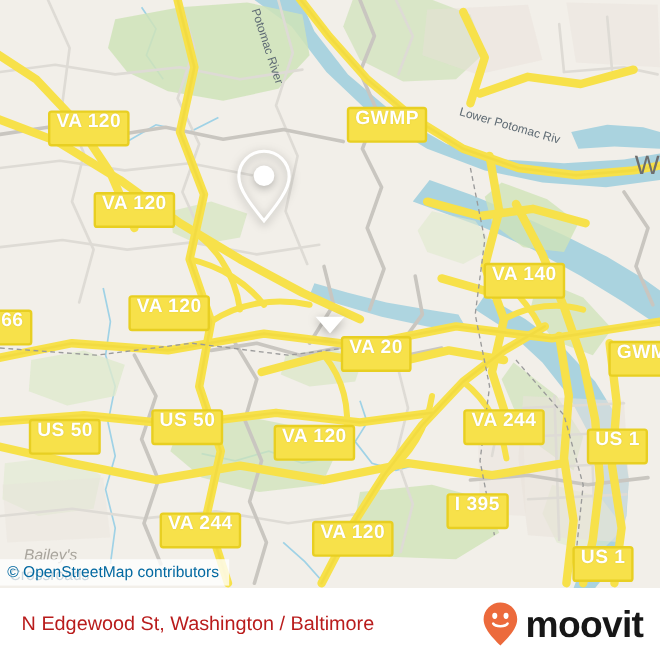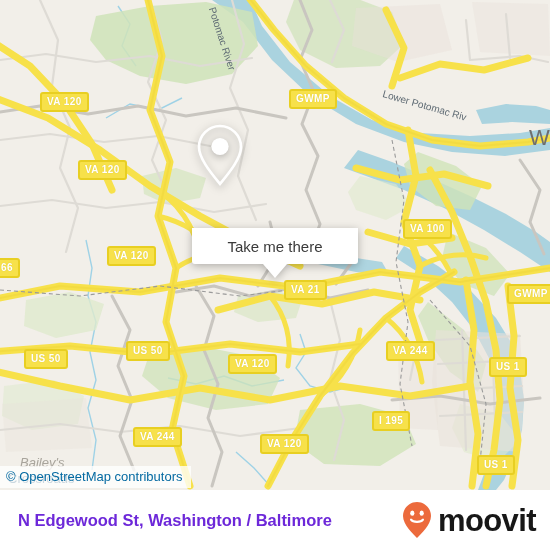--- a/index.html
+++ b/index.html
@@ -13,24 +13,24 @@
   
   #map{position:absolute;left:0;top:0;width:550px;height:490px;overflow:hidden;background:#f2efe9;}
   #map svg{position:absolute;left:0;top:0;}
 
   .shield{
     position:absolute;
     background:#f7e14a;
     border:2px solid #e8cf22;
     border-radius:3px;
     color:#ffffff;
-    font-size:10px;
+    font-size:16px;
     font-weight:bold;
     letter-spacing:.4px;
-    padding:1px 5px 2px 5px;
+    padding:1px 5px 12px 5px;
     line-height:13px;
     white-space:nowrap;
     text-shadow:0 0 1px rgba(150,130,0,.35);
     box-sizing:border-box;
   }
 
   .placelbl{
     position:absolute;
     color:#8d8d8d;
     font-size:13px;
@@ -81,21 +81,21 @@
   }
 
   
   #footer{
     position:absolute;left:0;top:490px;width:550px;height:60px;
     background:#ffffff;
     display:flex;align-items:center;justify-content:space-between;
     box-sizing:border-box;padding:0 14px 0 18px;
   }
   #footer-title{
-    color:#6d28d9;font-size:16.5px;line-height:20px;white-space:nowrap;font-weight:bold;
+    color:#b91c1c;font-size:16.5px;line-height:20px;white-space:nowrap;
   }
   #brand{display:flex;align-items:center;gap:6px;}
   #brand-word{
     color:#171717;font-size:31px;line-height:31px;font-weight:bold;
     letter-spacing:-0.6px;
   }
 </style>
 </head>
 <body>
 
@@ -253,44 +253,41 @@
     <div class="waterlbl" style="left:383px;top:88px;transform:rotate(16deg);transform-origin:left center;">Lower Potomac Riv</div>
     <div class="waterlbl" style="left:212px;top:2px;transform:rotate(72deg);transform-origin:left center;">Potomac River</div>
 
     <div class="placelbl" style="left:529px;top:130px;font-size:22px;color:#6e6e6e;">W</div>
     <div class="placelbl" style="left:20px;top:455px;color:#a8a49c;font-style:italic;">Bailey's</div>
     <div class="placelbl" style="left:8px;top:471px;color:#0c4a6e;">Crossroads</div>
 
     <div class="shield" style="left:40px;top:92px;">VA 120</div>
     <div class="shield" style="left:289px;top:89px;">GWMP</div>
     <div class="shield" style="left:78px;top:160px;">VA 120</div>
-    <div class="shield" style="left:403px;top:219px;">VA 100</div>
+    <div class="shield" style="left:403px;top:219px;">VA 140</div>
     <div class="shield" style="left:107px;top:246px;">VA 120</div>
     <div class="shield" style="left:507px;top:284px;">GWMP</div>
-    <div class="shield" style="left:284px;top:280px;">VA 21</div>
+    <div class="shield" style="left:284px;top:280px;">VA 20</div>
     <div class="shield" style="left:24px;top:349px;">US 50</div>
     <div class="shield" style="left:126px;top:341px;">US 50</div>
     <div class="shield" style="left:228px;top:354px;">VA 120</div>
     <div class="shield" style="left:386px;top:341px;">VA 244</div>
     <div class="shield" style="left:489px;top:357px;">US 1</div>
-    <div class="shield" style="left:372px;top:411px;">I 195</div>
+    <div class="shield" style="left:372px;top:411px;">I 395</div>
     <div class="shield" style="left:133px;top:427px;">VA 244</div>
     <div class="shield" style="left:260px;top:434px;">VA 120</div>
     <div class="shield" style="left:477px;top:455px;">US 1</div>
     <div class="shield" style="left:-6px;top:258px;">66</div>
 
     <div id="card">
       <div id="card-head">
         <svg width="56" height="66" viewBox="0 0 56 66" xmlns="http://www.w3.org/2000/svg">
           <path d="M28 4 C16.4 4 7 13.4 7 25 C7 37 20 52 28 62 C36 52 49 37 49 25 C49 13.4 39.6 4 28 4 Z" fill="none" stroke="#ffffff" stroke-width="2.6"></path>
           <circle cx="28" cy="24.5" r="8.6" fill="#ffffff"></circle>
         </svg>
-      </div>
-      <div id="card-body">
-        <span id="card-label">Take me there</span>
       </div>
       <div id="card-tail"></div>
     </div>
 
     <div id="attrib">© OpenStreetMap contributors</div>
   </div>
 
   <div id="footer">
     <span id="footer-title">N Edgewood St, Washington / Baltimore</span>
     <div id="brand">

